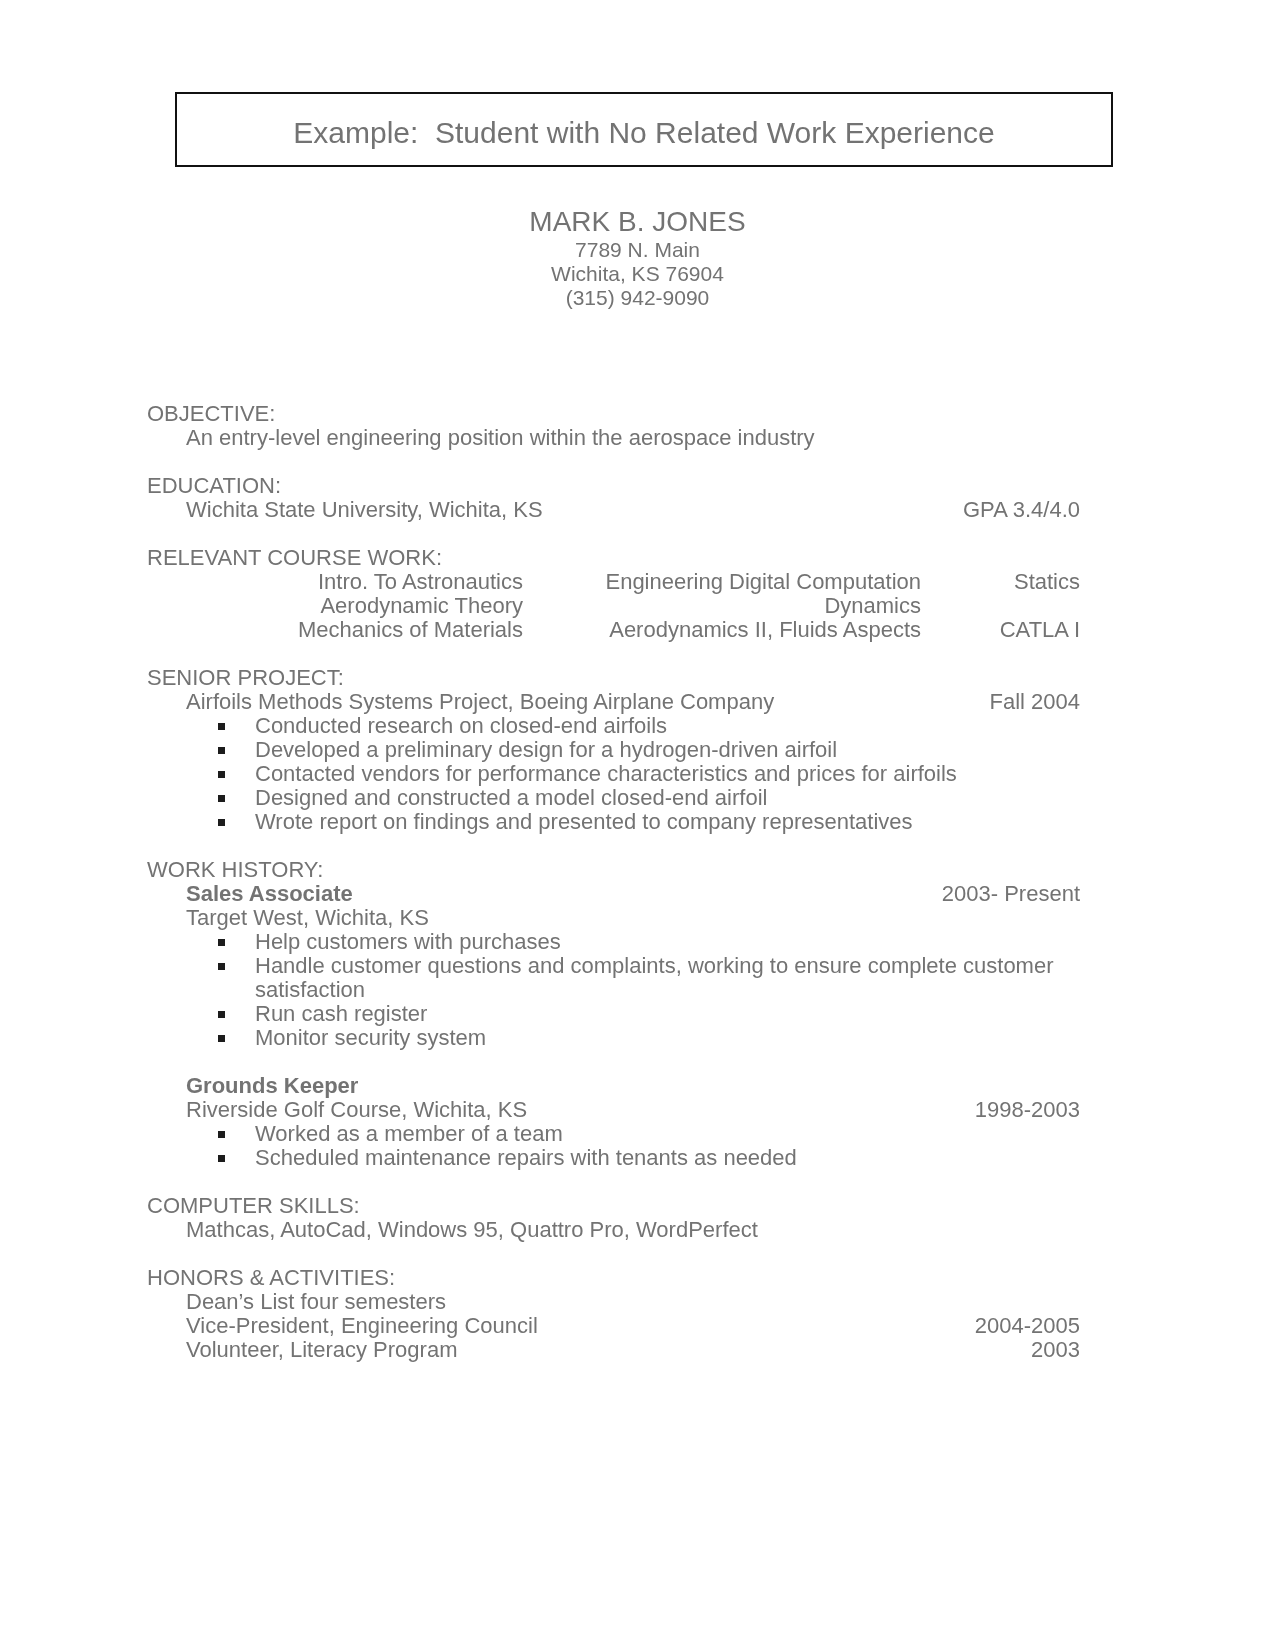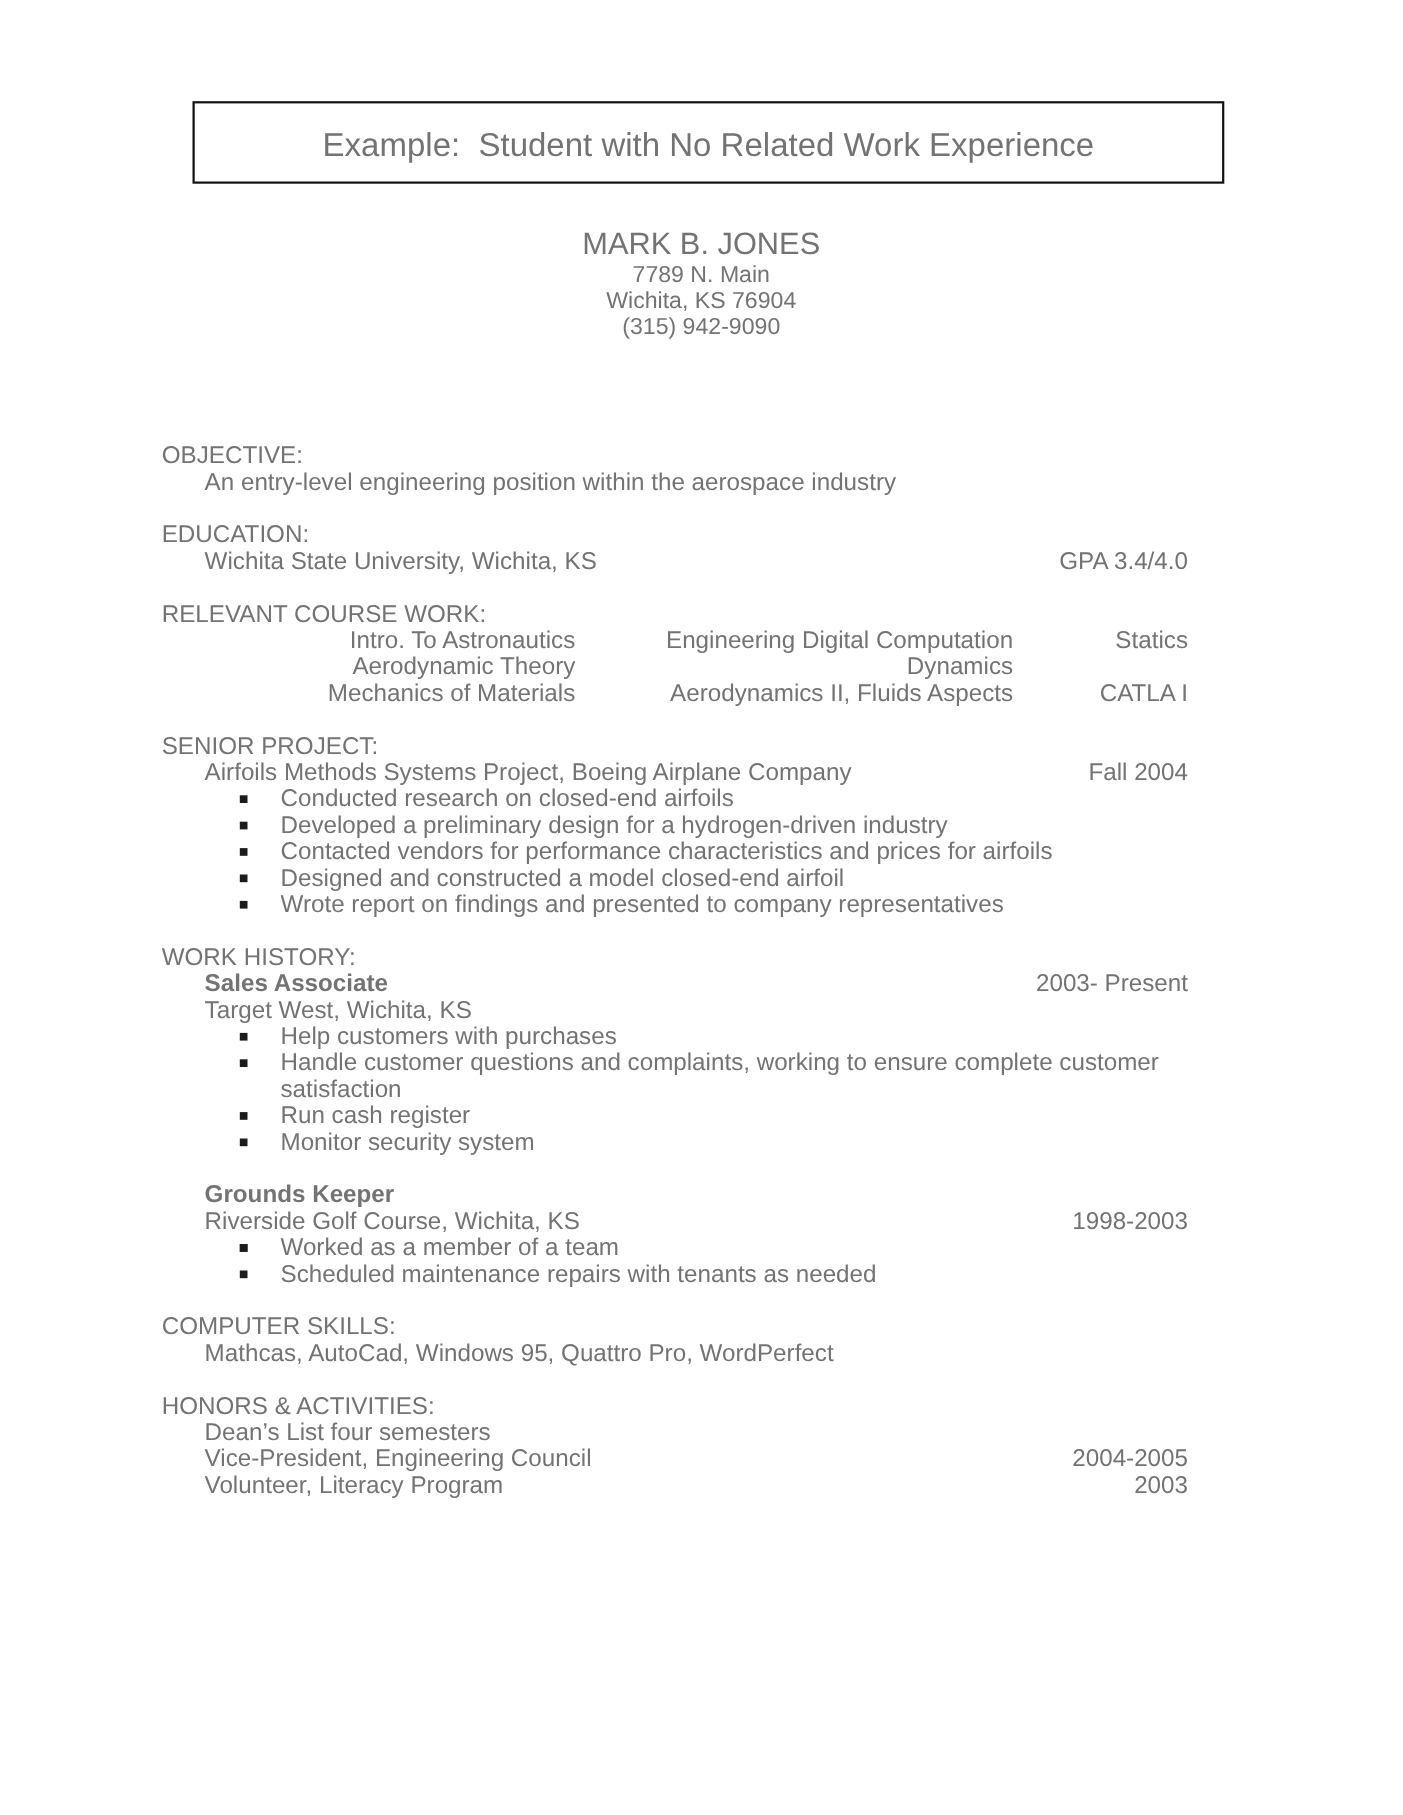--- a/index.html
+++ b/index.html
@@ -106,21 +106,21 @@
       </div>
     </div>
 
     <div class="section">
       <div class="heading">SENIOR PROJECT:</div>
       <div class="row">
         <span class="lt">Airfoils Methods Systems Project, Boeing Airplane Company</span>
         <span class="rt">Fall 2004</span>
       </div>
       <div class="bullet"><span class="sq"></span><span>Conducted research on closed-end airfoils</span></div>
-      <div class="bullet"><span class="sq"></span><span>Developed a preliminary design for a hydrogen-driven industry</span></div>
+      <div class="bullet"><span class="sq"></span><span>Developed a preliminary design for a hydrogen-driven airfoil</span></div>
       <div class="bullet"><span class="sq"></span><span>Contacted vendors for performance characteristics and prices for airfoils</span></div>
       <div class="bullet"><span class="sq"></span><span>Designed and constructed a model closed-end airfoil</span></div>
       <div class="bullet"><span class="sq"></span><span>Wrote report on findings and presented to company representatives</span></div>
     </div>
 
     <div class="section">
       <div class="heading">WORK HISTORY:</div>
 
       <div>
         <div class="row">

